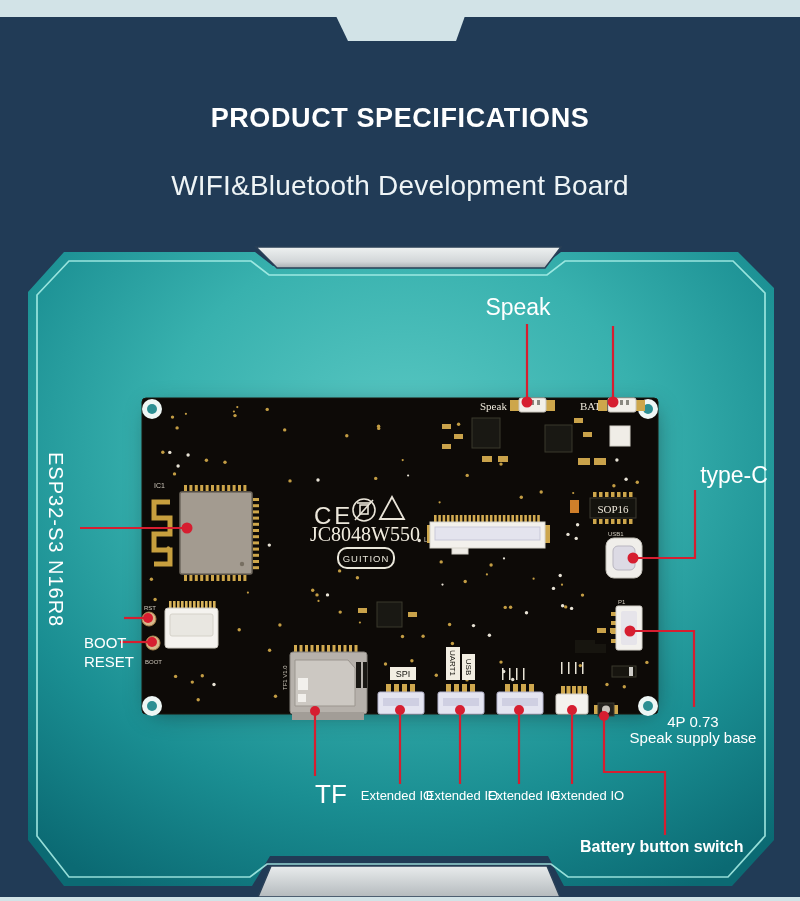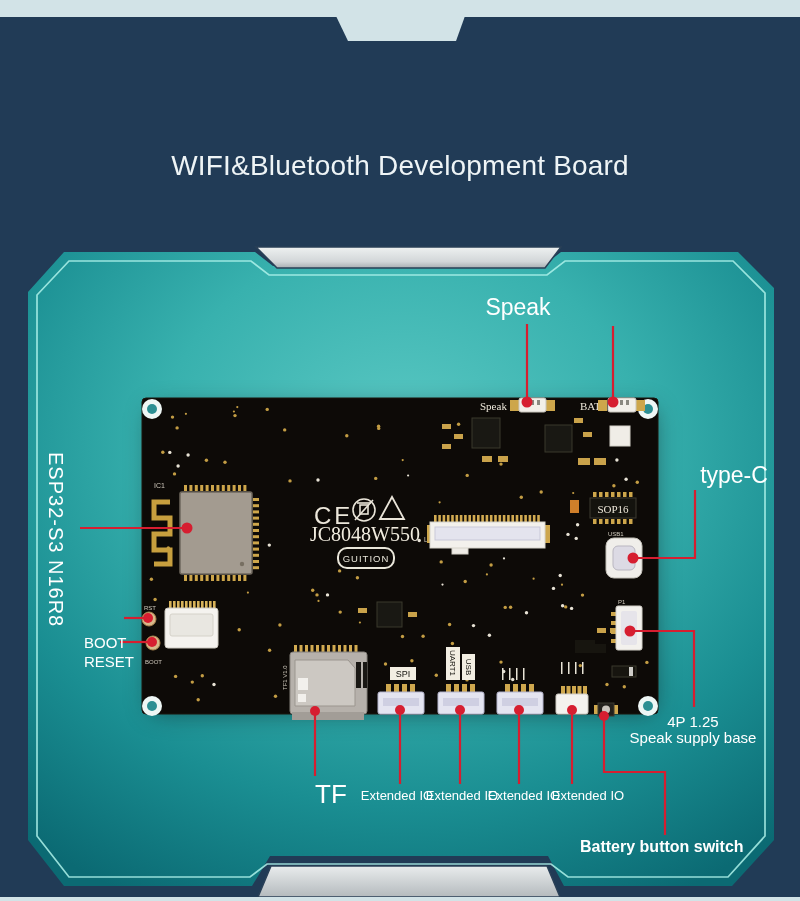--- a/index.html
+++ b/index.html
@@ -4,21 +4,21 @@
 <style>
   html,body{margin:0;padding:0;background:#213b56;}
   .stage{position:relative;width:800px;height:901px;overflow:hidden;background:#213b56;
          font-family:"Liberation Sans",sans-serif;}
   .abs{position:absolute;}
   
   .pale-strip{position:absolute;left:0;width:800px;background:#d2e3e7;}
   
   .title{position:absolute;left:0;top:103px;width:800px;text-align:center;color:#ffffff;
          font-size:27px;font-weight:800;letter-spacing:0.6px;}
-  .subtitle{position:absolute;left:0;top:150px;width:800px;text-align:center;color:#eef4f6;
+  .subtitle{position:absolute;left:0;top:170px;width:800px;text-align:center;color:#eef4f6;
             font-size:28px;font-weight:400;letter-spacing:0.2px;}
   
   .callout{position:absolute;color:#ffffff;white-space:nowrap;}
   .co-big{font-size:23px;font-weight:400;}
   .co-center{transform:translateX(-50%);}
   .co-small{font-size:15px;}
   .co-tiny{font-size:13px;font-weight:400;}
   .co-tf{font-size:26px;}
   .esp-label{position:absolute;left:44px;top:452px;color:#ffffff;font-size:20px;
              letter-spacing:1px;writing-mode:vertical-rl;text-orientation:mixed;}
@@ -31,20 +31,21 @@
 </head>
 <body>
 
 <div class="stage">
 
   <div class="pale-strip" style="top:0;height:17px;"></div>
   <svg class="abs" style="left:0;top:0;" width="800" height="50">
     <polygon points="336,16 465,16 456,41 348,41" fill="#d2e3e7"></polygon>
   </svg>
 
+  <div class="title">PRODUCT SPECIFICATIONS</div>
   <div class="subtitle">WIFI&amp;Bluetooth Development Board</div>
 
   <svg class="abs" style="left:0;top:0;" width="800" height="901">
     <defs>
       <radialGradient id="tealG" cx="0.5" cy="0.3" r="0.8">
         <stop offset="0" stop-color="#5ac8c3"></stop>
         <stop offset="0.4" stop-color="#38b1ae"></stop>
         <stop offset="0.72" stop-color="#1a8e92"></stop>
         <stop offset="1" stop-color="#0b6a73"></stop>
       </radialGradient>
@@ -508,17 +509,17 @@
   <div class="callout co-big co-center" style="left:518px;top:294px;">Speak</div>
   <div class="callout co-big co-center" style="left:734px;top:462px;">type-C</div>
   <div class="esp-label">ESP32-S3 N16R8</div>
   <div class="callout" style="left:84px;top:610px;font-size:15px;margin-top:43px;">RESET</div>
   <div class="callout" style="left:84px;top:634px;font-size:15px;">BOOT</div>
   <div class="callout co-tf co-center" style="left:315px;top:779px;margin-left:16px;">TF</div>
   <div class="callout co-tiny co-center" style="left:397px;top:788px;">Extended IO</div>
   <div class="callout co-tiny co-center" style="left:462px;top:788px;">Extended IO</div>
   <div class="callout co-tiny co-center" style="left:524px;top:788px;">Extended IO</div>
   <div class="callout co-tiny co-center" style="left:588px;top:788px;">Extended IO</div>
-  <div class="callout co-small co-center" style="left:693px;top:713px;">4P 1.25</div>
+  <div class="callout co-small co-center" style="left:693px;top:713px;">4P 0.73</div>
   <div class="callout co-small co-center" style="left:693px;top:729px;">Speak supply base</div>
   <div class="callout" style="left:580px;top:838px;font-size:16px;font-weight:bold;">Battery button switch</div>
 
 </div>
 
 </body></html>

